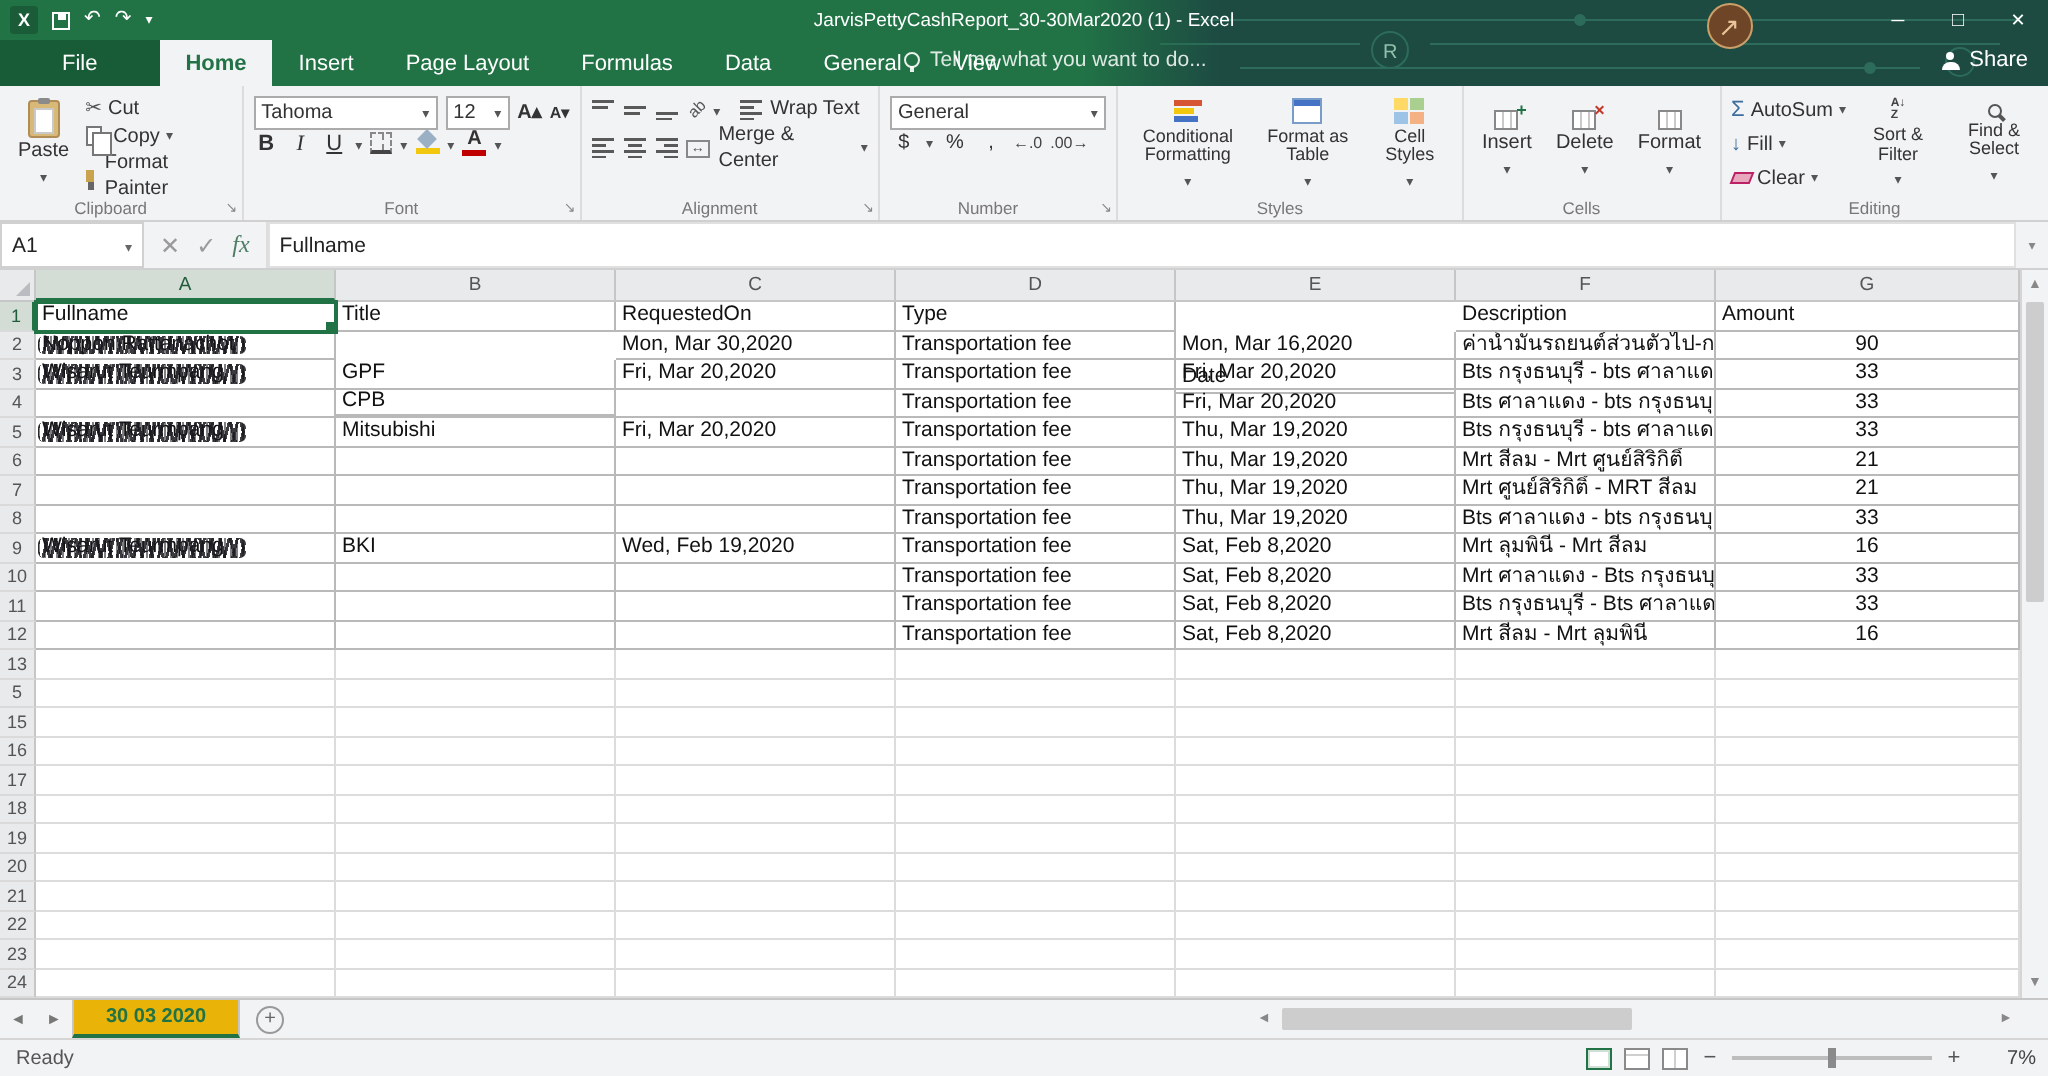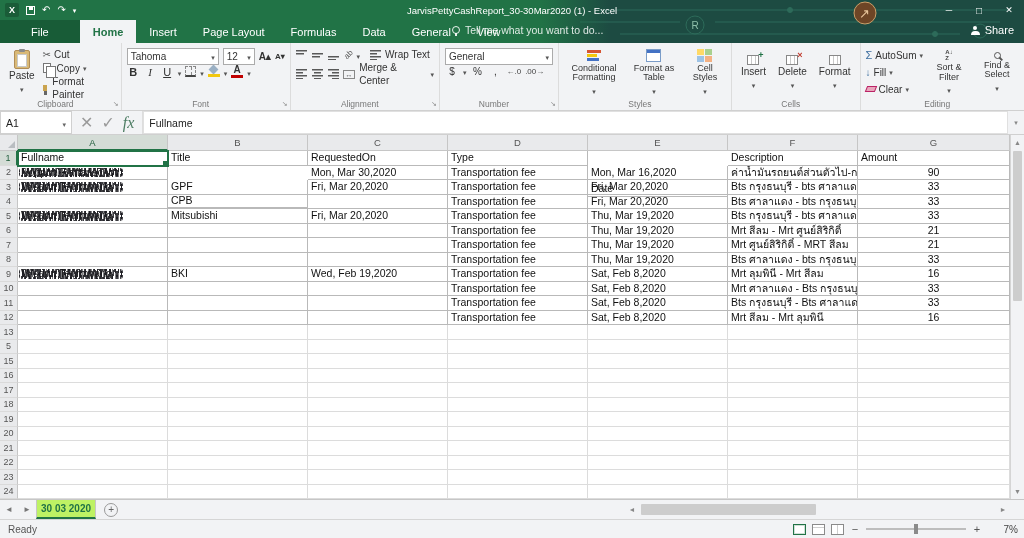--- a/index.html
+++ b/index.html
@@ -90,21 +90,21 @@
 .ic-eraser{width:10px;height:6px;background:#e8a7bc;border:1px solid #b26;transform:skewX(-22deg);display:inline-block}
 .ic-sort{display:inline-flex;flex-direction:column;font-size:6px;line-height:6px;color:#444;font-weight:bold}
 .ic-find{width:7px;height:7px;border:1.5px solid #555;border-radius:50%;position:relative;display:inline-block}
 .ic-find::after{content:"";position:absolute;width:4px;height:1.5px;background:#555;transform:rotate(45deg);right:-3.5px;bottom:-1.5px}
 
 
 .formulabar{position:absolute;top:111px;left:0;right:0;height:24px;background:#f2f3f5;border-bottom:1px solid #d0d0d0;display:flex;align-items:stretch;z-index:4}
 .namebox{width:72px;background:#fff;border:1px solid #d0d0d0;display:flex;align-items:center;justify-content:space-between;padding:0 5px;font-size:10.5px}
 .nb-arrow::before{content:"▾";font-size:7px;color:#666}
 .fxbtns{display:flex;align-items:center;gap:8px;padding:0 8px;border-right:1px solid #ddd}
-.fxb{color:#9a9a9a;font-size:16px}
+.fxb{color:#9a9a9a;font-size:12px}
 .x-ico::before{content:"✕"}.ck-ico::before{content:"✓"}
 .fx{color:#4d7d63;font-style:italic;font-family:"Liberation Serif",serif}
 .fvalue{flex:1;background:#fff;border:1px solid #e0e0e0;display:flex;align-items:center;padding:0 5px;font-size:10.5px}
 .fexpand{width:16px;display:flex;align-items:center;justify-content:center;color:#888;font-size:7px}
 .fexpand::before{content:"▾"}
 
 
 .gridwrap{position:absolute;top:135px;left:0;width:1010px;height:364px;background:#fff}
 .colhead-row{display:flex;height:16px}
 .corner{width:18px;height:16px;background:#e9eaec;border-right:1px solid #c6c6c6;border-bottom:1px solid #c6c6c6;position:relative}
@@ -126,21 +126,21 @@
 .vscroll{position:absolute;top:135px;right:0;width:14px;height:364px;background:#f2f3f5;border-left:1px solid #d5d5d5}
 .varrow{height:15px;display:flex;align-items:center;justify-content:center;color:#888;font-size:7px}
 .va-up::before{content:"▲"}.va-dn::before{content:"▼"}
 .vthumb{position:absolute;top:16px;left:2px;right:2px;height:150px;background:#cdcdcd;border-radius:1px}
 .vscroll .va-dn{position:absolute;bottom:0;left:0;right:0}
 
 
 .sheetbar{position:absolute;top:499px;left:0;right:0;height:20px;background:#f2f3f5;border-top:1px solid #c6c6c6;display:flex;align-items:stretch;z-index:4}
 .snav{width:18px;display:flex;align-items:center;justify-content:center;color:#777;font-size:8px}
 .nav-l::before{content:"◄"}.nav-r::before{content:"►"}
-.sheettab{padding:0 4px;display:flex;align-items:center;background:#bef264;border-left:1px solid #c6c6c6;border-right:1px solid #c6c6c6;border-bottom:2px solid #217346;color:#217346;font-weight:bold;font-size:10px}
+.sheettab{padding:0 16px;display:flex;align-items:center;background:#eab308;border-left:1px solid #c6c6c6;border-right:1px solid #c6c6c6;border-bottom:2px solid #217346;color:#217346;font-weight:bold;font-size:10px}
 .addsheet{width:14px;height:14px;margin:3px 0 0 8px;border:1px solid #999;border-radius:50%;color:#666;display:flex;align-items:center;justify-content:center;font-size:10px;line-height:10px}
 .addsheet::before{content:"+"}
 .hscroll{position:absolute;right:14px;top:2px;width:385px;height:15px;background:#f2f3f5;display:flex;align-items:center}
 .harrow{width:14px;text-align:center;color:#888;font-size:7px}
 .hthumb{height:11px;width:175px;background:#cdcdcd;border-radius:1px;margin-left:2px}
 
 
 .statusbar{position:absolute;top:519px;left:0;right:0;height:19px;background:#f2f3f5;border-top:1px solid #d5d5d5;display:flex;align-items:center;font-size:10px;color:#555}
 .status-left{padding-left:8px}
 .status-right{position:absolute;right:6px;display:flex;align-items:center;gap:6px}

